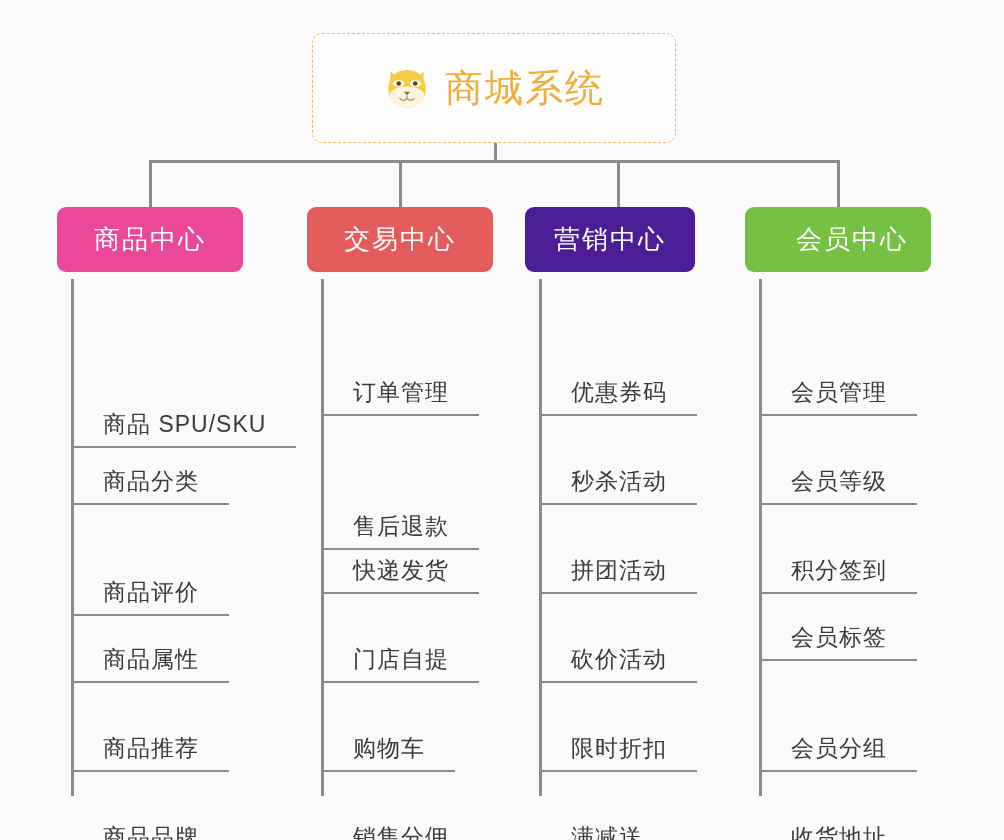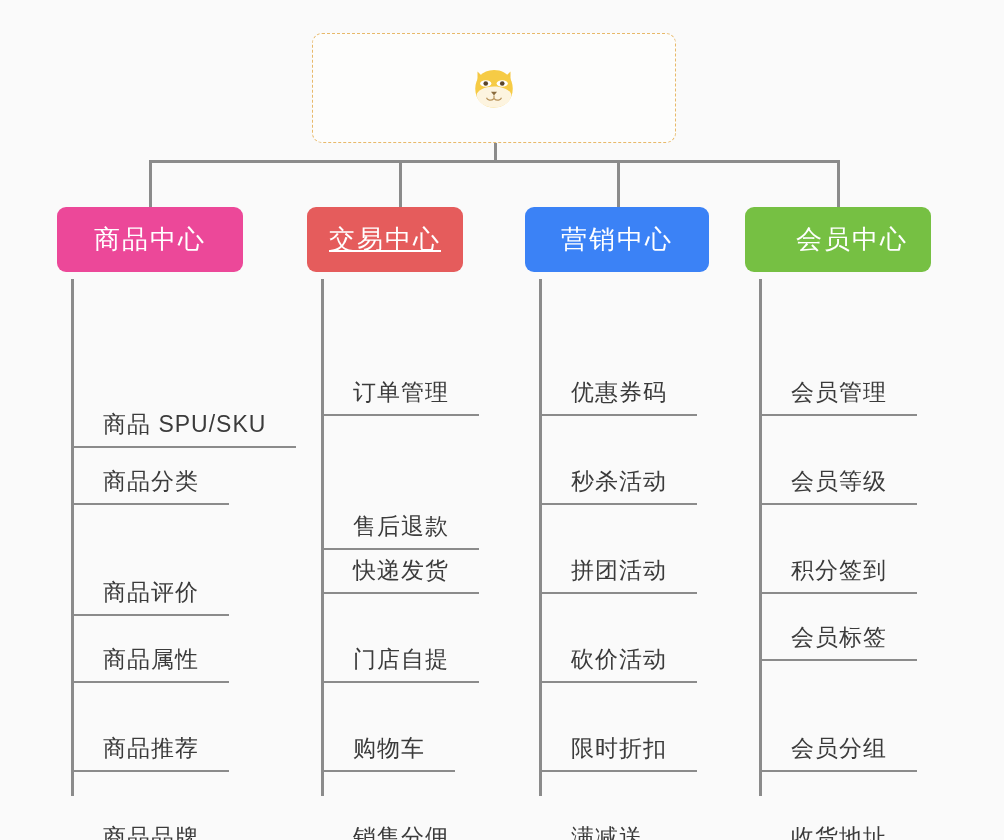--- a/index.html
+++ b/index.html
@@ -124,20 +124,21 @@
       <path d="M32 30 C45 30 55 36 55 41 C55 50 45 58 32 58 C19 58 9 50 9 41 C9 36 19 30 32 30 Z" fill="#fdf4df"></path>
       <ellipse cx="21" cy="26" rx="7.5" ry="4.3" fill="#ffffff"></ellipse>
       <ellipse cx="43" cy="26" rx="7.5" ry="4.3" fill="#ffffff"></ellipse>
       <ellipse cx="21" cy="26" rx="3.1" ry="3.1" fill="#5a4428"></ellipse>
       <ellipse cx="43" cy="26" rx="3.1" ry="3.1" fill="#5a4428"></ellipse>
       <path d="M28 37 L36 37 L32 42 Z" fill="#8a6b3c"></path>
       <path d="M32 42 L32 46" stroke="#b8935a" stroke-width="1.6" fill="none"></path>
       <path d="M32 46 C28 50 23 48 22 45" stroke="#b8935a" stroke-width="1.6" fill="none"></path>
       <path d="M32 46 C36 50 41 48 42 45" stroke="#b8935a" stroke-width="1.6" fill="none"></path>
     </svg>
+    <span class="root-label" style="color: rgb(240, 173, 62);">商城系统</span>
   </div>
 
   <div id="connectors">
       <div class="conn conn-v" style="left: 494px; top: 143px; height: 18px; background: rgb(139, 139, 139);"></div>
       <div class="conn conn-h" style="left: 150px; top: 160px; width: 688px; background: rgb(139, 139, 139);"></div>
       <div class="conn conn-v" style="left: 149px; top: 160px; height: 47px; background: rgb(139, 139, 139);"></div>
       <div class="conn conn-v" style="left: 399px; top: 160px; height: 47px; background: rgb(139, 139, 139);"></div>
       <div class="conn conn-v" style="left: 617px; top: 160px; height: 47px; background: rgb(139, 139, 139);"></div>
       <div class="conn conn-v" style="left: 837px; top: 160px; height: 47px; background: rgb(139, 139, 139);"></div>
     </div>
@@ -161,21 +162,21 @@
           </li>
           <li class="leaf-item" style="top: 458px; height: 42px;">
             <div class="leaf-inner" style="border-bottom-color: rgb(139, 139, 139);">商品推荐</div>
           </li>
           <li class="leaf-item" style="top: 547px; height: 42px;">
             <div class="leaf-inner" style="border-bottom-color: rgb(139, 139, 139);">商品品牌</div>
           </li>
         </ul>
       </div>
       <div class="branch" style="left: 307px; width: 186px;">
-        <div class="branch-header" style="background: rgb(229, 92, 92); width: 156px; text-decoration: underline;">交易中心</div>
+        <div class="branch-header" style="background: rgb(229, 92, 92); width: 186px;">交易中心</div>
         <div class="branch-spine" style="background: rgb(139, 139, 139); height: 517px;"></div>
         <ul class="leaf-list">
           <li class="leaf-item" style="top: 102px; height: 42px;">
             <div class="leaf-inner" style="border-bottom-color: rgb(139, 139, 139);">订单管理</div>
           </li>
           <li class="leaf-item" style="top: 191px; height: 42px; margin-top: 45px;">
             <div class="leaf-inner" style="border-bottom-color: rgb(139, 139, 139);">售后退款</div>
           </li>
           <li class="leaf-item" style="top: 280px; height: 42px;">
             <div class="leaf-inner" style="border-bottom-color: rgb(139, 139, 139);">快递发货</div>
@@ -185,21 +186,21 @@
           </li>
           <li class="leaf-item" style="top: 458px; height: 42px;">
             <div class="leaf-inner" style="border-bottom-color: rgb(139, 139, 139);">购物车</div>
           </li>
           <li class="leaf-item" style="top: 547px; height: 42px;">
             <div class="leaf-inner" style="border-bottom-color: rgb(139, 139, 139);">销售分佣</div>
           </li>
         </ul>
       </div>
       <div class="branch" style="left: 525px; width: 186px;">
-        <div class="branch-header" style="background: #3b82f6; width: 184px;">营销中心</div>
+        <div class="branch-header" style="background: #4c1d95; width: 170px;">营销中心</div>
         <div class="branch-spine" style="background: rgb(139, 139, 139); height: 517px;"></div>
         <ul class="leaf-list">
           <li class="leaf-item" style="top: 102px; height: 42px;">
             <div class="leaf-inner" style="border-bottom-color: rgb(139, 139, 139);">优惠券码</div>
           </li>
           <li class="leaf-item" style="top: 191px; height: 42px;">
             <div class="leaf-inner" style="border-bottom-color: rgb(139, 139, 139);">秒杀活动</div>
           </li>
           <li class="leaf-item" style="top: 280px; height: 42px;">
             <div class="leaf-inner" style="border-bottom-color: rgb(139, 139, 139);">拼团活动</div>

